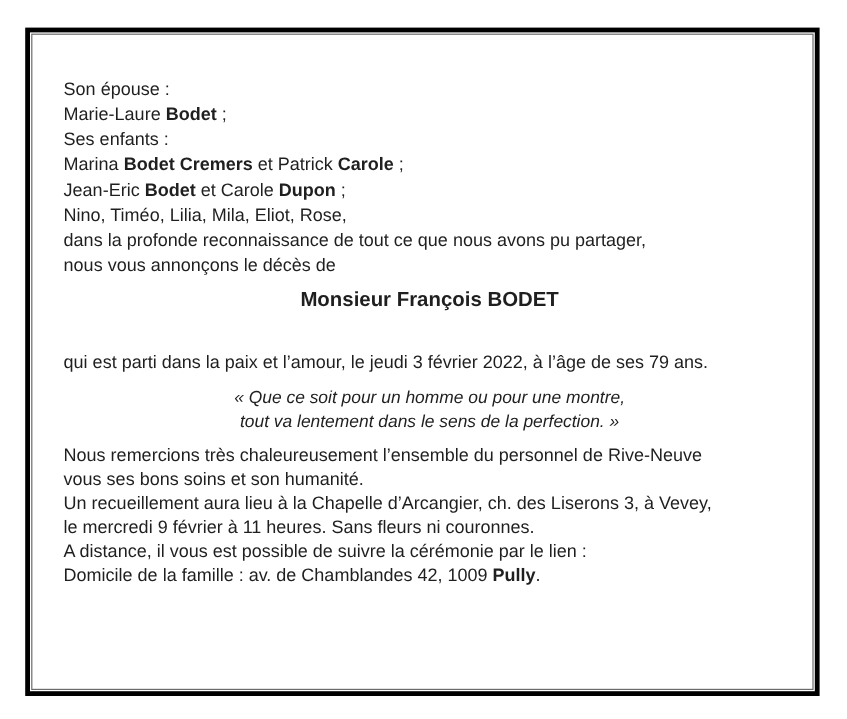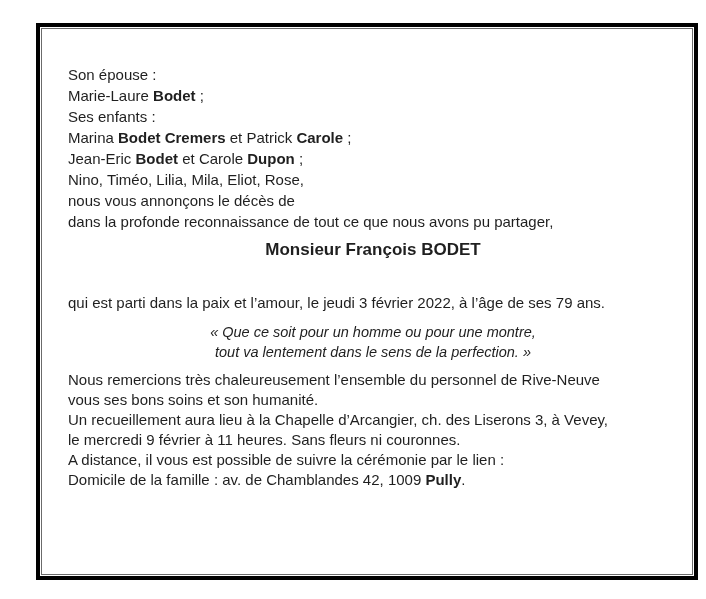--- a/index.html
+++ b/index.html
@@ -10,21 +10,21 @@
   body {
     width: 706px;
     height: 599px;
     position: relative;
     font-family: "Liberation Sans", sans-serif;
     color: #1f1f1f;
     overflow: hidden;
   }
   .frame {
     position: absolute;
-    left: 36px;
+    left: 21px;
     top: 23px;
     width: 662px;
     height: 557px;
     border: 4px solid #000000;
     box-sizing: border-box;
     background: #ffffff;
   }
   .frame-inner {
     position: absolute;
     left: 1px;
@@ -75,22 +75,22 @@
   <div class="frame-inner">
     <div class="content">
 
       <div>
           <div class="line"><span>Son épouse :</span></div>
           <div class="line"><span>Marie-Laure </span><span class="b">Bodet</span><span> ;</span></div>
           <div class="line"><span>Ses enfants :</span></div>
           <div class="line"><span>Marina </span><span class="b">Bodet Cremers</span><span> et Patrick </span><span class="b">Carole</span><span> ;</span></div>
           <div class="line"><span>Jean-Eric </span><span class="b">Bodet</span><span> et Carole </span><span class="b">Dupon</span><span> ;</span></div>
           <div class="line"><span>Nino, Timéo, Lilia, Mila, Eliot, Rose,</span></div>
+          <div class="line"><span>dans la profonde reconnaissance de tout ce que nous avons pu partager,</span></div>
           <div class="line"><span>nous vous annonçons le décès de</span></div>
-          <div class="line"><span>dans la profonde reconnaissance de tout ce que nous avons pu partager,</span></div>
         </div>
 
       <div class="title">Monsieur François BODET</div>
 
       <div class="line date-line">qui est parti dans la paix et l’amour, le jeudi 3 février 2022, à l’âge de ses 79 ans.</div>
 
       <div class="quote">
           <div class="line"><span>« Que ce soit pour un homme ou pour une montre,</span></div>
           <div class="line"><span>tout va lentement dans le sens de la perfection. »</span></div>
         </div>

